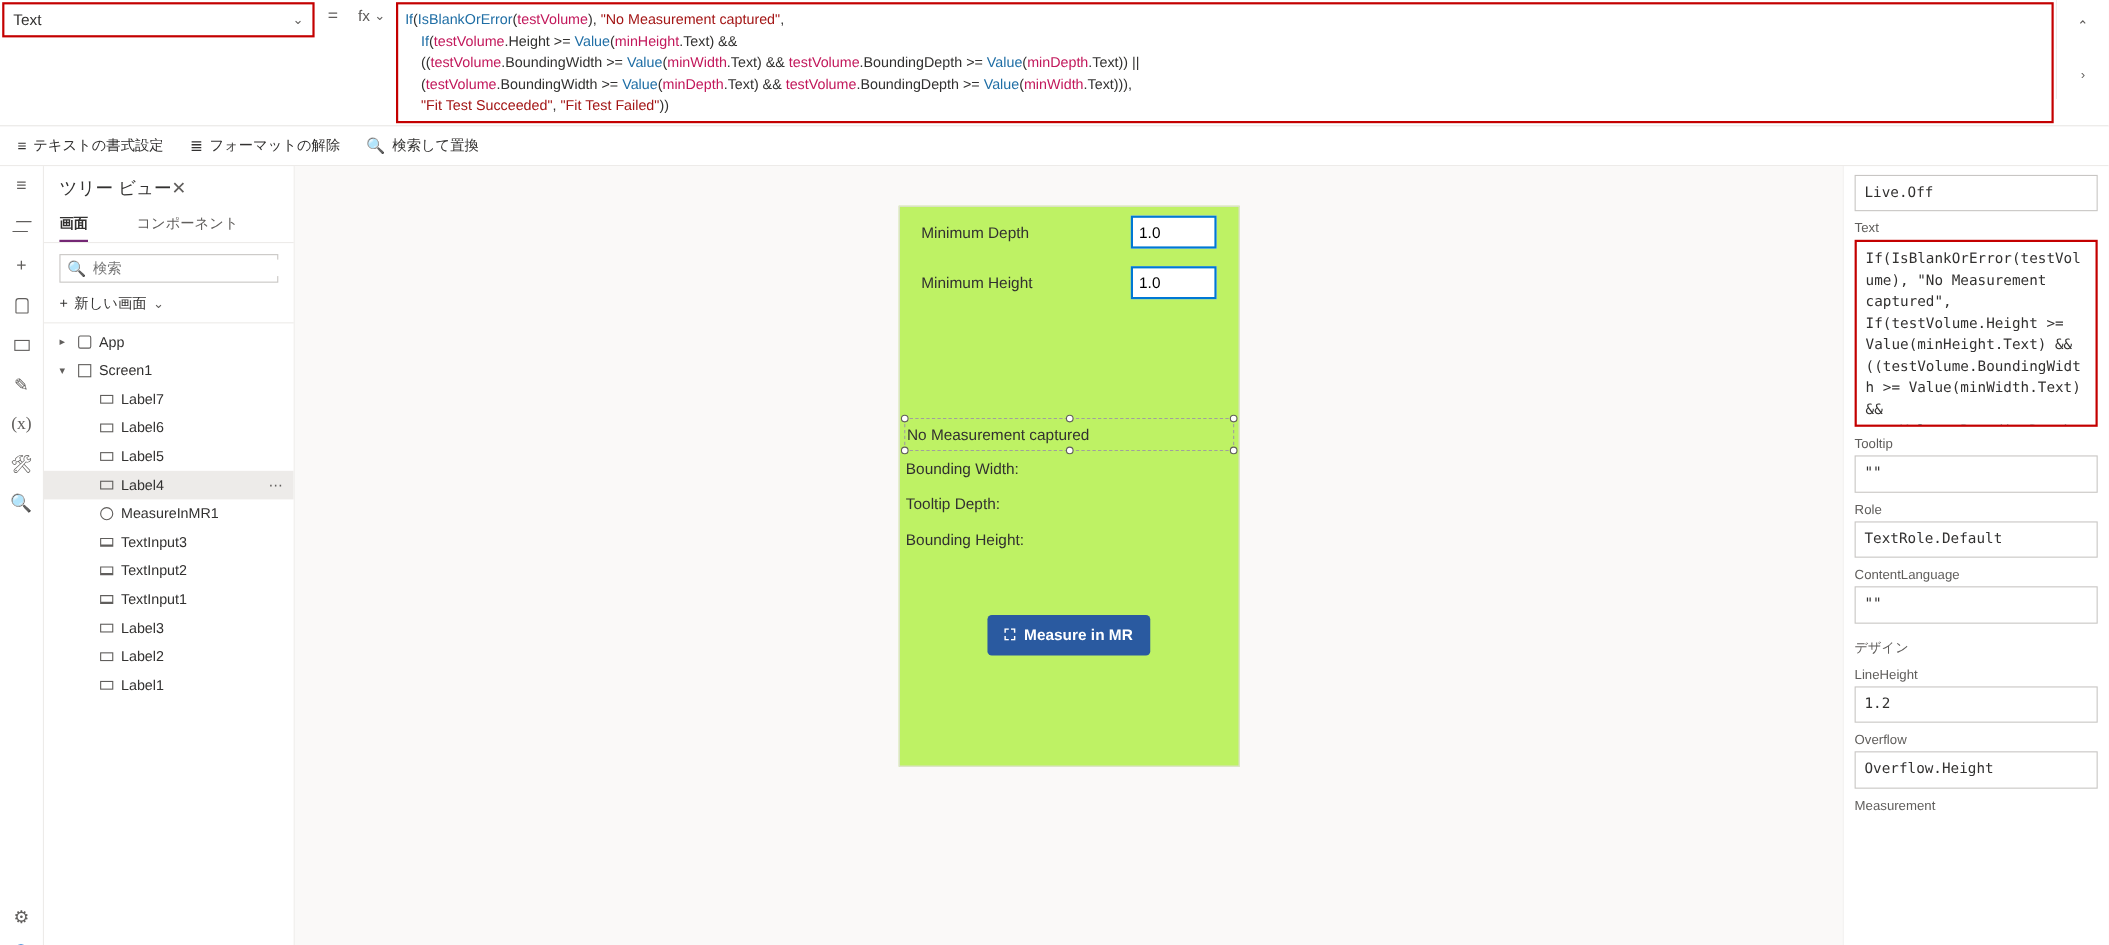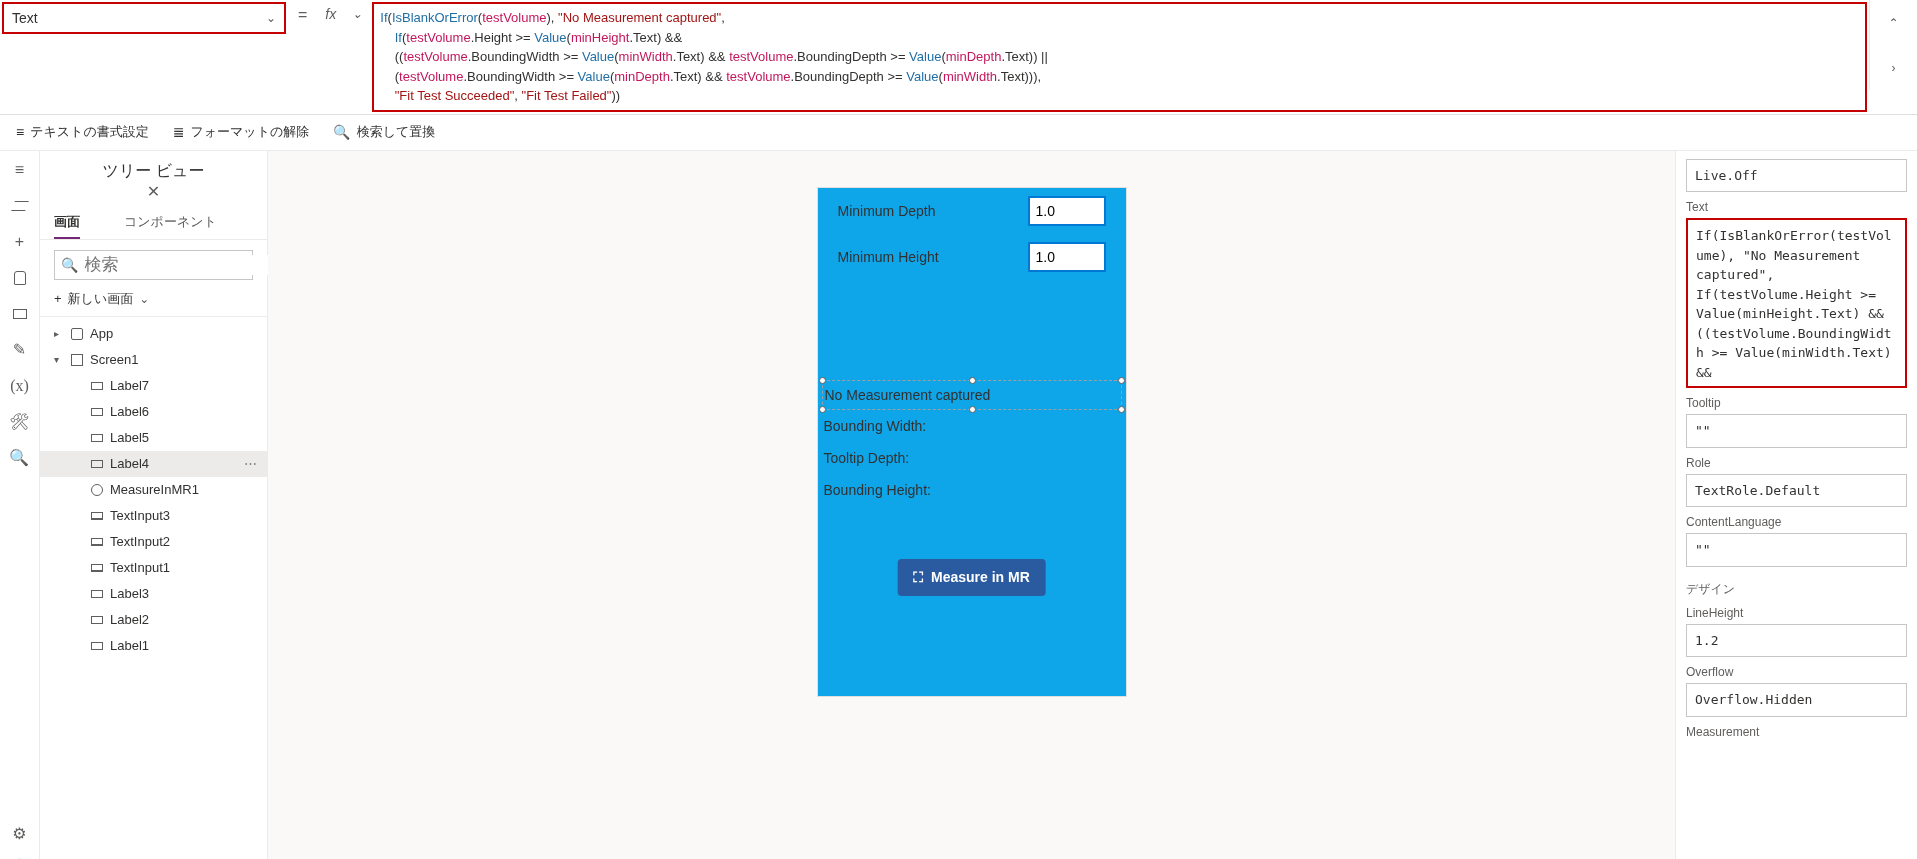--- a/index.html
+++ b/index.html
@@ -2,59 +2,59 @@
 <html><head>
 <meta charset="utf-8">
 <style>
 * { box-sizing: border-box; margin: 0; padding: 0; font-family: "Segoe UI", sans-serif; }
 body { width: 1917px; height: 859px; background: #fff; overflow: hidden; color: #323130; font-size: 14px; }
 
 
 .topbar { display: flex; align-items: flex-start; border-bottom: 1px solid #e1dfdd; }
 .prop-dropdown { width: 284px; height: 32px; border: 2px solid #c40000; margin: 2px; display: flex; align-items: center; padding: 0 8px; justify-content: space-between; }
 .eq { padding: 6px 10px; font-size: 16px; color: #605e5c; }
-.fx { padding: 6px 8px; font-style: italic; color: #605e5c; display: flex; align-items: center; gap: 16px; }
+.fx { padding: 6px 8px; color: #605e5c; display: flex; align-items: center; gap: 4px; }
 .formula-container { flex: 1; border: 2px solid #c40000; margin: 2px; padding: 4px 6px; font-family: Consolas, monospace; font-size: 13px; line-height: 1.5; white-space: pre; overflow: hidden; position: relative; }
 .formula-container .line { white-space: pre; }
 .fn { color: #1f6ea5; }
 .str { color: #a31515; }
 .var { color: #c2185b; }
 .topbar-right { width: 48px; display: flex; flex-direction: column; }
 .top-icon-row { height: 45px; display: flex; align-items: center; justify-content: center; border-left: 1px solid #edebe9; }
 .chev { font-size: 12px; color: #605e5c; }
 
 
 .main { display: flex; height: calc(100% - 95px - 28px); }
 .leftbar { width: 40px; border-right: 1px solid #edebe9; display: flex; flex-direction: column; align-items: center; padding-top: 10px; gap: 18px; color: #605e5c; }
 .leftbar .ic { width: 18px; height: 18px; display: flex; align-items: center; justify-content: center; font-size: 16px; cursor: pointer; }
 .leftbar-bottom { margin-top: auto; margin-bottom: 10px; display: flex; flex-direction: column; gap: 16px; align-items: center; }
 
 .treeview { width: 228px; border-right: 1px solid #edebe9; display: flex; flex-direction: column; }
-.tree-header { display: flex; align-items: center; padding: 10px 14px 6px; font-size: 16px; flex-direction: column; }
+.tree-header { display: flex; align-items: center; padding: 10px 14px 6px; font-size: 16px; }
 .tree-header .x { font-size: 16px; color: #605e5c; cursor: pointer; }
 .tree-tabs { display: flex; padding: 0 14px; gap: 16px; font-size: 13px; border-bottom: 1px solid #edebe9; }
 .tree-tab { padding: 6px 0; cursor: pointer; }
 .tree-tab.active { border-bottom: 2px solid #742774; font-weight: 600; color: #323130; }
 .tree-tab:not(.active) { color: #605e5c; margin-left: 28px; }
 .searchbox { margin: 10px 14px 6px; display: flex; align-items: center; border: 1px solid #c8c6c4; padding: 4px 6px; gap: 6px; }
-.searchbox input { border: none; outline: none; flex: 1; font-size: 17px; }
+.searchbox input { border: none; outline: none; flex: 1; font-size: 13px; }
 .newscreen { padding: 4px 14px 8px; font-size: 13px; display: flex; align-items: center; gap: 6px; color: #323130; border-bottom: 1px solid #edebe9; }
 .tree-items { flex: 1; overflow: auto; padding: 4px 0; }
 .tree-row { display: flex; align-items: center; height: 26px; padding-left: 14px; gap: 6px; font-size: 13px; cursor: pointer; }
 .tree-row.indent1 { padding-left: 34px; }
 .tree-row.selected { background: #edebe9; }
 .tree-row .caret { width: 10px; font-size: 10px; color: #605e5c; }
 .tree-row .ic { width: 14px; height: 14px; display: inline-flex; align-items: center; justify-content: center; color: #605e5c; }
 .tree-row .dots { margin-left: auto; margin-right: 10px; color: #605e5c; }
 
 .canvas-area { flex: 1; position: relative; background: #faf9f8; overflow: hidden; }
 .format-toolbar { height: 36px; display: flex; align-items: center; gap: 24px; padding: 0 16px; background: #fff; border-bottom: 1px solid #edebe9; font-size: 13px; color: #323130; }
 .format-toolbar .tool { display: flex; align-items: center; gap: 6px; cursor: pointer; }
 .canvas { position: absolute; top: 36px; left: 0; right: 0; bottom: 0; }
-.phone { position: absolute; left: 50%; top: 0; transform: translateX(-50%); width: 310px; height: 510px; background: #0ea5e9; border: 1px solid #e1dfdd; }
+.phone { position: absolute; left: 50%; top: 0; transform: translateX(-50%); width: 310px; height: 510px; background: #bef264; border: 1px solid #e1dfdd; }
 .phone .field { display: flex; align-items: center; justify-content: space-between; padding: 8px 20px; }
 .phone .field label { font-size: 14px; color: #323130; }
 .phone .field input { width: 78px; height: 30px; border: 2px solid #0078d4; padding: 0 6px; font-size: 14px; }
 .phone .selected-label { margin: 100px 4px 0; border: 1px dashed #a19f9d; padding: 6px 2px; font-size: 14px; color: #323130; position: relative; }
 .sel-handle { position: absolute; width: 7px; height: 7px; background: #fff; border: 1px solid #605e5c; border-radius: 50%; }
 .sh-tl { top: -4px; left: -4px; } .sh-tc { top: -4px; left: 50%; margin-left: -3px; } .sh-tr { top: -4px; right: -4px; }
 .sh-bl { bottom: -4px; left: -4px; } .sh-bc { bottom: -4px; left: 50%; margin-left: -3px; } .sh-br { bottom: -4px; right: -4px; }
 .phone .static-line { padding: 8px 6px; font-size: 14px; color: #323130; }
 .measure-btn { position: absolute; bottom: 100px; left: 50%; transform: translateX(-50%); background: #2a5aa0; color: #fff; padding: 10px 16px; border-radius: 4px; font-weight: 600; font-size: 14px; display: flex; align-items: center; gap: 8px; cursor: pointer; }
 
@@ -298,16 +298,16 @@
     <div class="plabel">Tooltip</div>
     <div class="pval">""</div>
     <div class="plabel">Role</div>
     <div class="pval">TextRole.Default</div>
     <div class="plabel">ContentLanguage</div>
     <div class="pval">""</div>
     <div class="section">デザイン</div>
     <div class="plabel">LineHeight</div>
     <div class="pval">1.2</div>
     <div class="plabel">Overflow</div>
-    <div class="pval">Overflow.Hidden</div>
+    <div class="pval">Overflow.Height</div>
     <div class="plabel">Measurement</div>
   </div>
 </div>
 
 </body></html>

